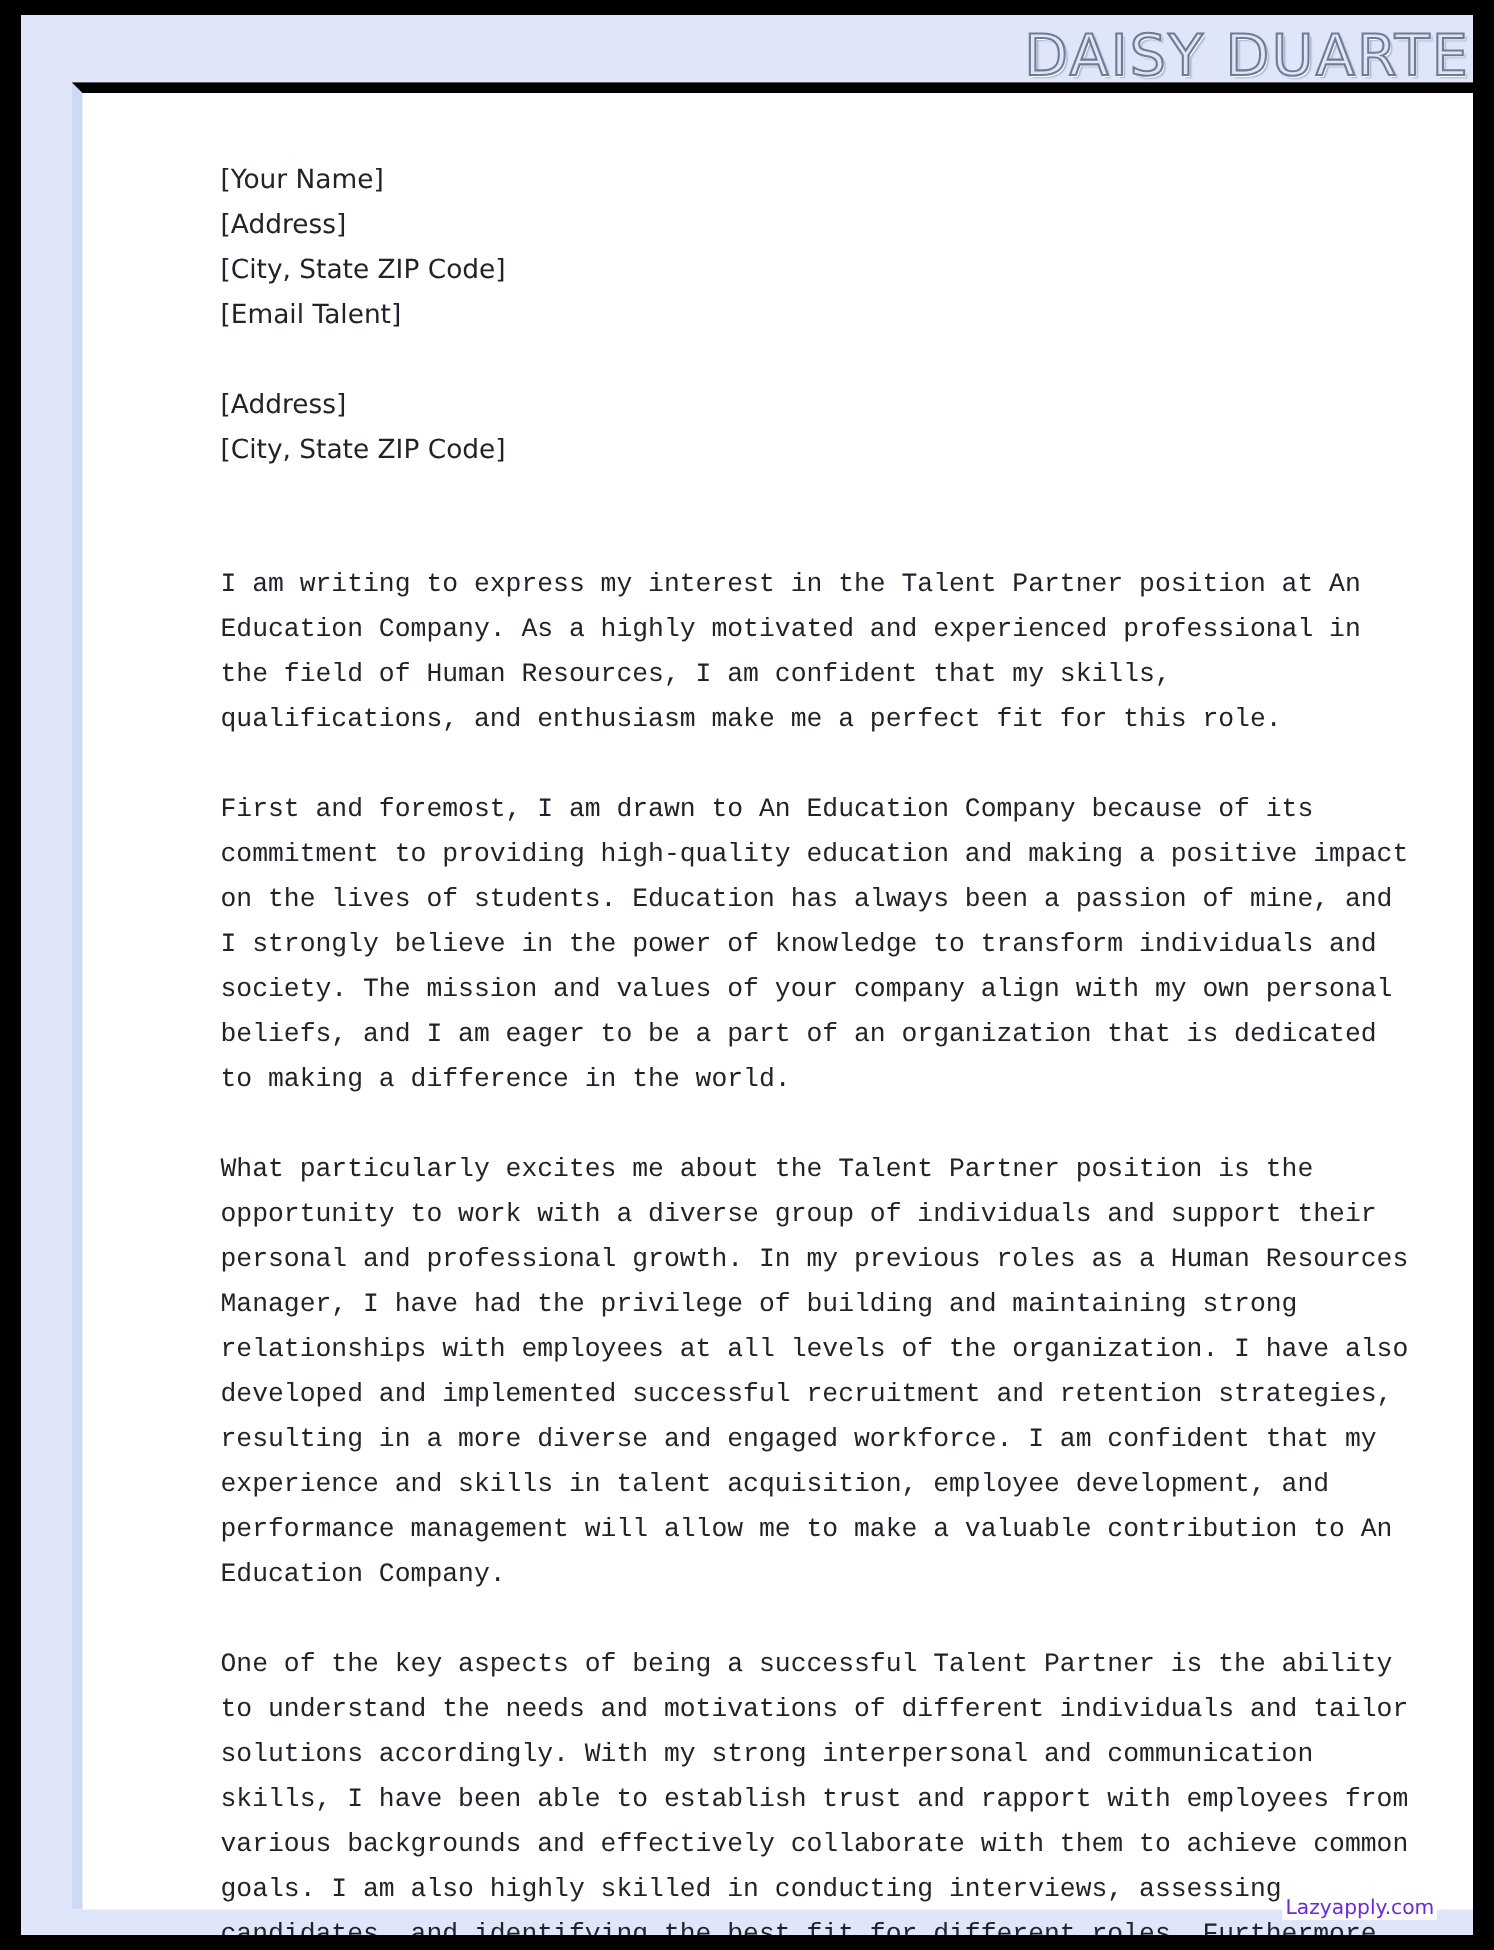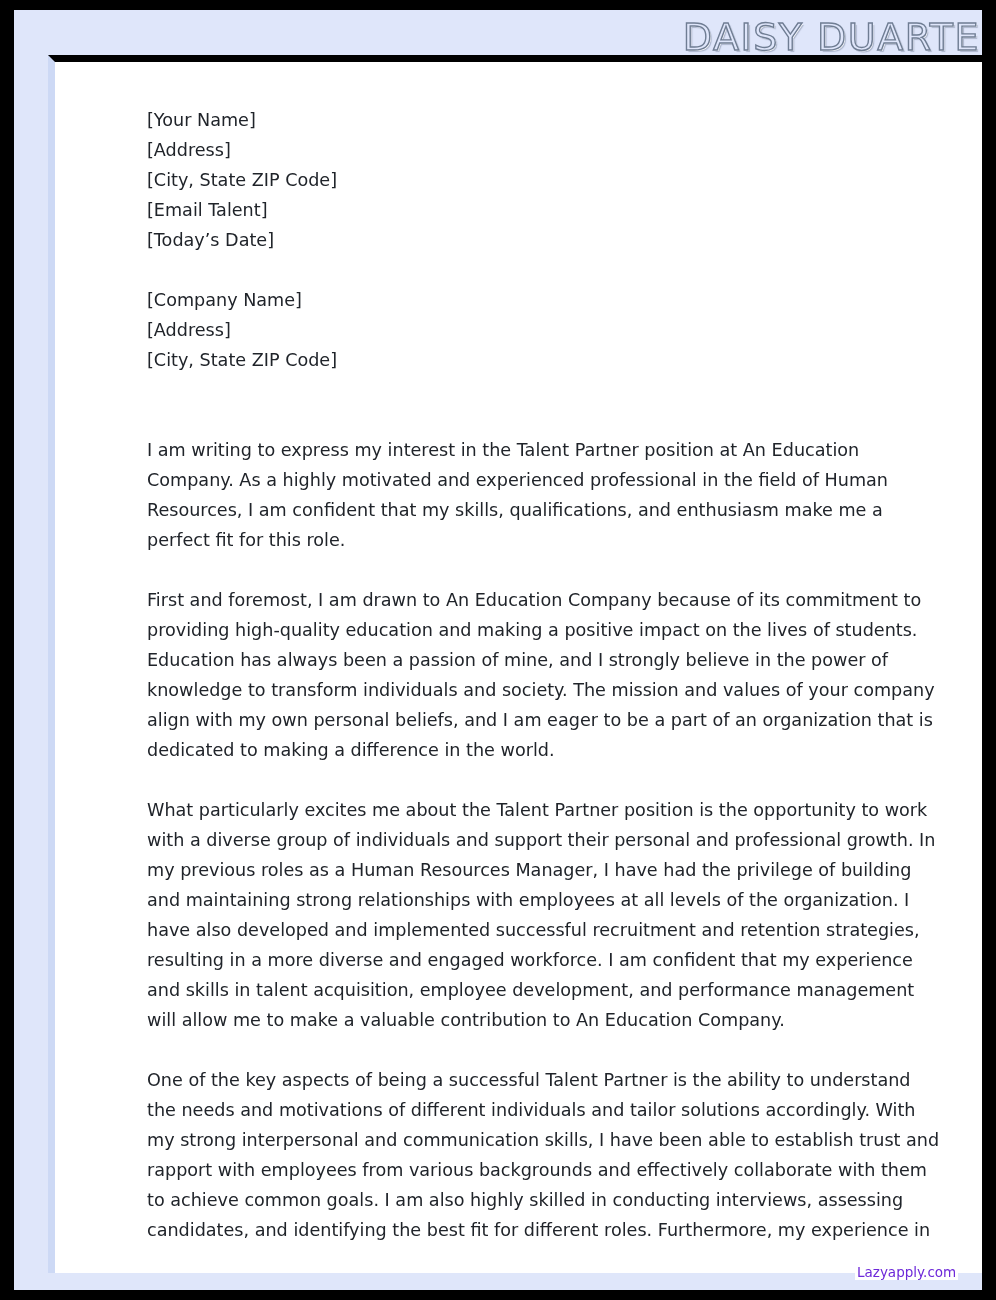--- a/index.html
+++ b/index.html
@@ -86,21 +86,21 @@
     font-size:17.6px;
     line-height:30px;
     color:#20242a;
     text-align:left;
   }
 
   .addr-line { display:block; white-space:nowrap; }
 
   .block-gap   { height:30px; }
   .salutation  { margin:0; }
-  .para        { margin:0; }
+  .para        { margin:0;font-family:Liberation Mono, monospace; }
   .para-gap    { height:30px; }
 
   
   .watermark {
     position:absolute;
     left:800px;
     top:1202px;
     font-family:"DejaVu Sans", sans-serif;
     font-size:13.5px;
     color:#6d28d9;
@@ -124,27 +124,25 @@
 
     <div class="page">
       <div class="page-inner">
         <div class="letter">
 
           <div>
             <span class="addr-line">[Your Name]</span>
             <span class="addr-line">[Address]</span>
             <span class="addr-line">[City, State ZIP Code]</span>
             <span class="addr-line">[Email Talent]</span>
-            <span class="addr-line">[Today’s Date]</span>
           </div>
 
           <div class="block-gap"></div>
 
           <div>
-            <span class="addr-line">[Company Name]</span>
             <span class="addr-line">[Address]</span>
             <span class="addr-line">[City, State ZIP Code]</span>
           </div>
 
           <div class="block-gap"></div>
 
 
           <div class="para-gap"></div>
 
           <p class="para">I am writing to express my interest in the Talent Partner position at An Education Company. As a highly motivated and experienced professional in the field of Human Resources, I am confident that my skills, qualifications, and enthusiasm make me a perfect fit for this role.</p>

